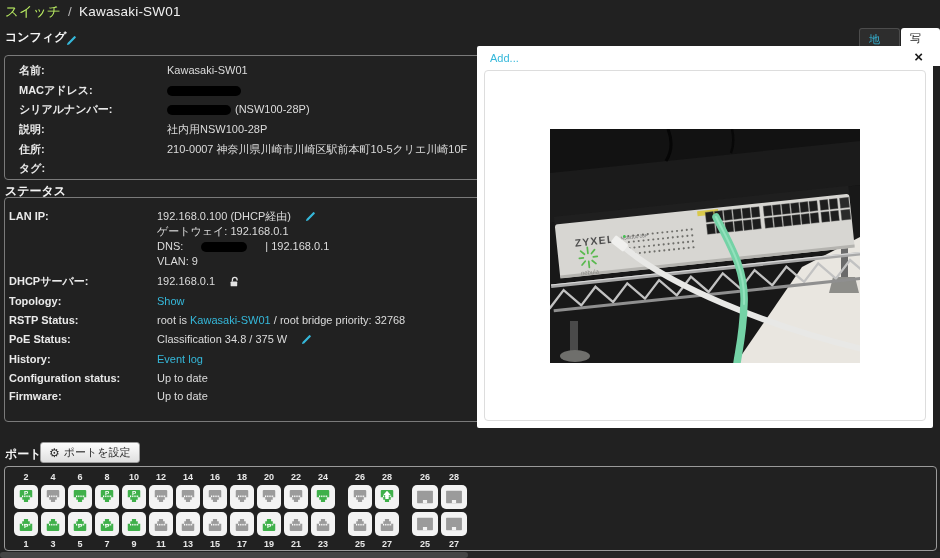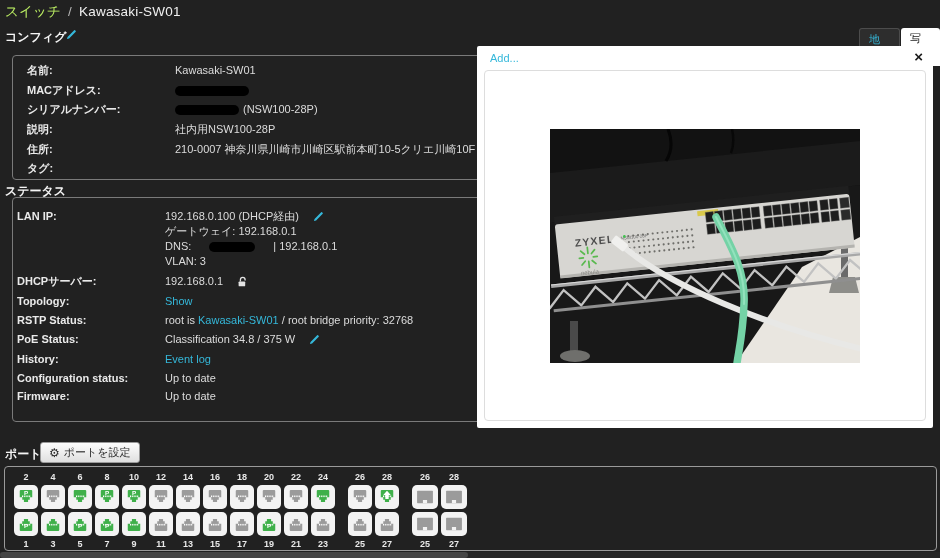--- a/index.html
+++ b/index.html
@@ -13,30 +13,30 @@
   }
   .cyan { color:#bef264; }
   a.link { color:#35b8da; text-decoration:none; cursor:pointer;text-align:center; }
 
   
   .breadcrumb { position:absolute; left:5px; top:3px; font-size:13.5px; letter-spacing:.2px; }
   .breadcrumb .sep { color:#b5b5b5; margin:0 7px; }
   .breadcrumb .cur { color:#f0f0f0; }
 
   
-  .sec-title { position:absolute; left:5px; font-size:12px; font-weight:bold; color:#f5f5f5; display:flex; align-items:flex-start; gap:0; }
+  .sec-title { position:absolute; left:5px; font-size:12px; font-weight:bold; color:#f5f5f5; display:flex; align-items:flex-end; gap:0; }
   #config-title { top:29px; }
   #status-title { top:183px; }
   #ports-title  { top:446px; }
 
   .pencil { display:inline-block; cursor:pointer; line-height:0; }
 
   
   .panel {
-    position:absolute; left:12px; width:488px;
+    position:absolute; left:4px; width:488px;
     background:#212121; border:1px solid #7a7a7a; border-radius:4px;
   }
   #config-panel { top:55px;  height:125px; padding:8px 14px 0; }
   #status-panel { top:197px; height:225px; padding:12px 4px 0; }
 
   .row { display:flex; font-size:11px; line-height:13.5px; margin-bottom:6.2px; }
   #status-panel .row { margin-bottom:5.2px; }
   .row .lbl { width:148px; flex:none; font-weight:bold; color:#eaeaea; }
   .row .val { color:#dcdcdc; }
   .vline { margin-bottom:1.5px; display:flex; align-items:center; gap:14px; }
@@ -155,21 +155,21 @@
               <path d="M1,11 L1.7,8.6 L8.9,1.4 Q9.4,0.9 9.9,1.4 L10.6,2.1 Q11.1,2.6 10.6,3.1 L3.4,10.3 Z" fill="#35b8da"></path>
             </svg>
         </span>
       </div>
       <div class="vline">ゲートウェイ: 192.168.0.1</div>
       <div class="vline">
         <span>DNS:</span>
           <span class="redact dns"></span>
           <span>|  192.168.0.1</span>
       </div>
-      <div class="vline">VLAN: 3</div>
+      <div class="vline">VLAN: 9</div>
     </div>
   </div>
   <div class="row">
     <div class="lbl">DHCPサーバー:</div>
     <div class="val vline">
       <span>192.168.0.1</span>
       <span style="line-height:0;cursor:pointer;">
         <svg width="12" height="12" viewBox="0 0 12 12">
             <rect x="1.6" y="5.4" width="6.6" height="4.9" rx="0.9" fill="#e3e3e3"></rect>
             <path d="M3.4,5.4 V3.7 a2.35,2.35 0 0 1 4.7,0 V4.4" stroke="#e3e3e3" stroke-width="1.3" fill="none"></path>

